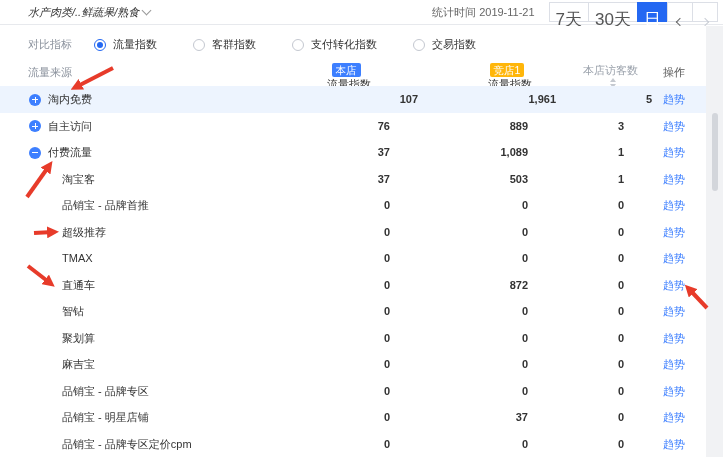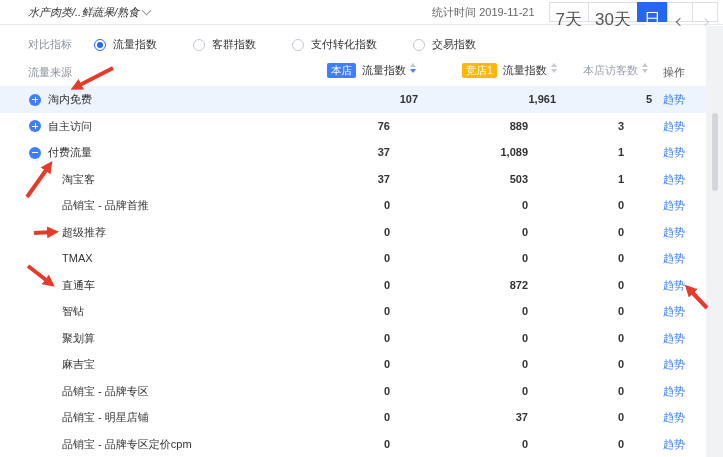--- a/index.html
+++ b/index.html
@@ -27,23 +27,23 @@
   .thumb{position:absolute;left:6px;top:87px;width:6px;height:78px;border-radius:3px;background:#d3d6db;}
   .filter-row{position:absolute;left:28px;top:8px;height:18px;display:flex;align-items:flex-end;}
   .filter-label{color:#8a919c;margin-right:22px;}
   .radio-opt{display:flex;align-items:center;margin-right:36px;cursor:pointer;}
   .radio{width:12px;height:12px;border-radius:50%;box-sizing:border-box;border:1px solid #c4c8d0;
          background:#fff;margin-right:7px;position:relative;}
   .radio.on{border-color:#2468f2;}
   .radio.on::after{content:"";position:absolute;left:2px;top:2px;width:6px;height:6px;border-radius:50%;background:#2468f2;}
   .thead{position:absolute;left:0;top:32px;width:706px;height:28px;}
   .thead .src{position:absolute;left:28px;top:7px;color:#8a919c;}
-  .hgroup{position:absolute;top:5px;display:flex;}
+  .hgroup{position:absolute;top:5px;display:flex;align-items:center;flex-direction:column;}
   .hg-shop{left:327px;}
-  .hg-comp{left:462px;}
+  .hg-comp{left:488px;}
   .hg-vis{left:583px;color:#9aa1ab;}
   .hg-act{left:663px;top:7px;position:absolute;color:#555;}
   .badge{color:#fff;border-radius:2px;padding:1px 4px;margin-right:6px;font-size:10.5px;line-height:12px;}
   .badge.shop{background:#3d7fff;}
   .badge.comp{background:#ffb60a;}
   .sort{display:inline-flex;flex-direction:column;margin-left:4px;gap:2px;}
   .car{width:0;height:0;border-left:3.5px solid transparent;border-right:3.5px solid transparent;}
   .car.up{border-bottom:4px solid #c5c9d0;}
   .car.down{border-top:4px solid #c5c9d0;}
   .car.down.on{border-top-color:#3d7fff;}

